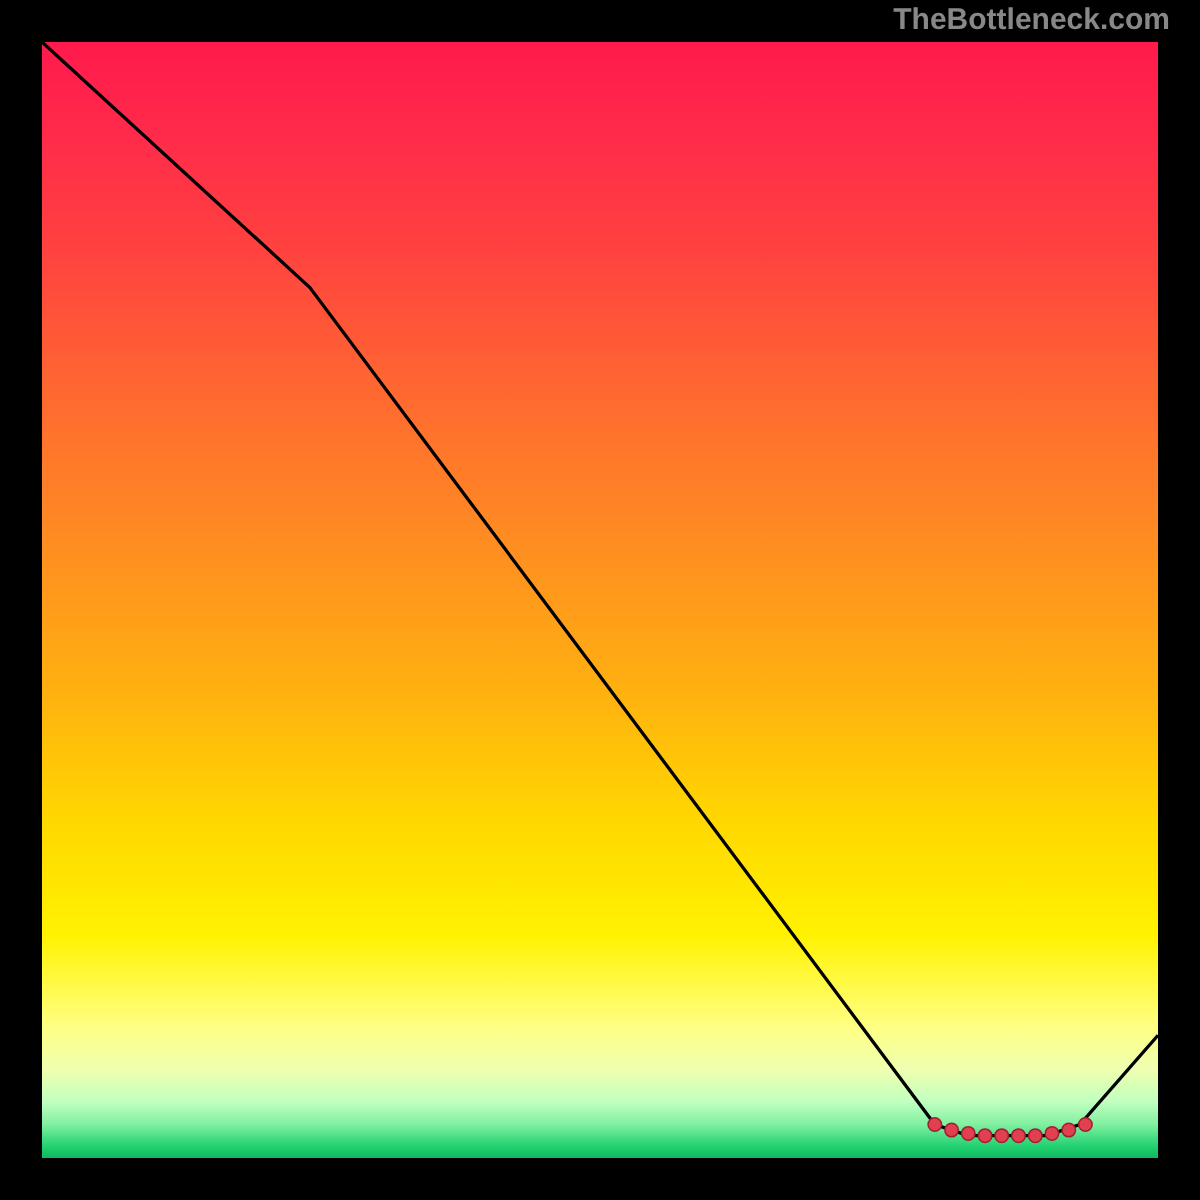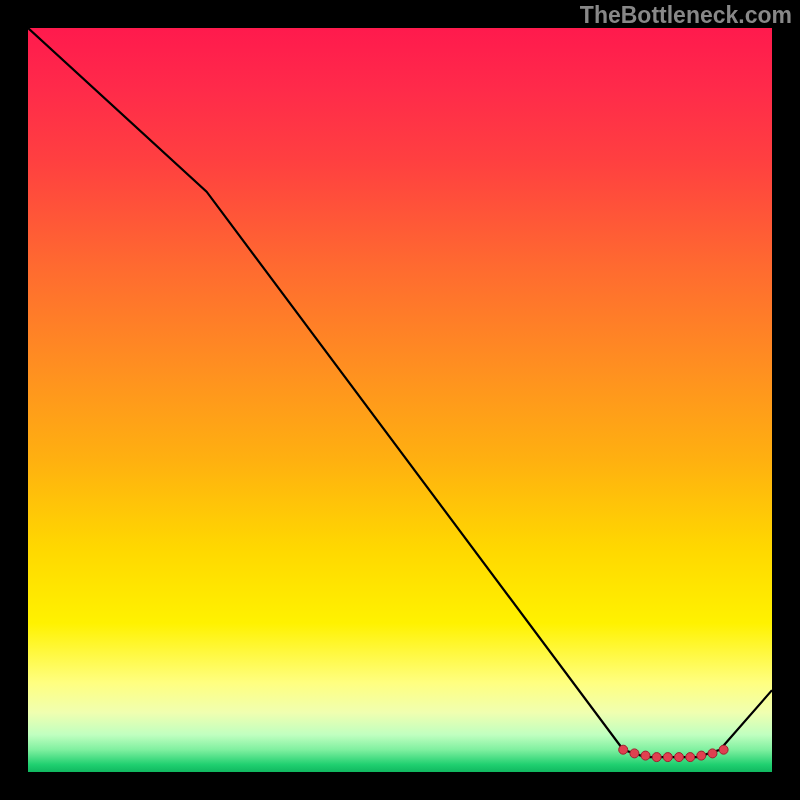--- a/index.html
+++ b/index.html
@@ -7,23 +7,23 @@
     width: 800px;
     height: 800px;
     background: #000;
     font-family: Arial, sans-serif;
     position: relative;
     overflow: hidden;
   }
   .watermark {
     position: absolute;
     top: 2px;
-    right: 8px;
+    right: 20px;
     color: #888;
-    font-size: 23px;
+    font-size: 20px;
     font-weight: bold;
     z-index: 10;
   }
   .plot-area {
     position: absolute;
     left: 28px;
     top: 28px;
     width: 744px;
     height: 744px;
     background: linear-gradient(to bottom,

